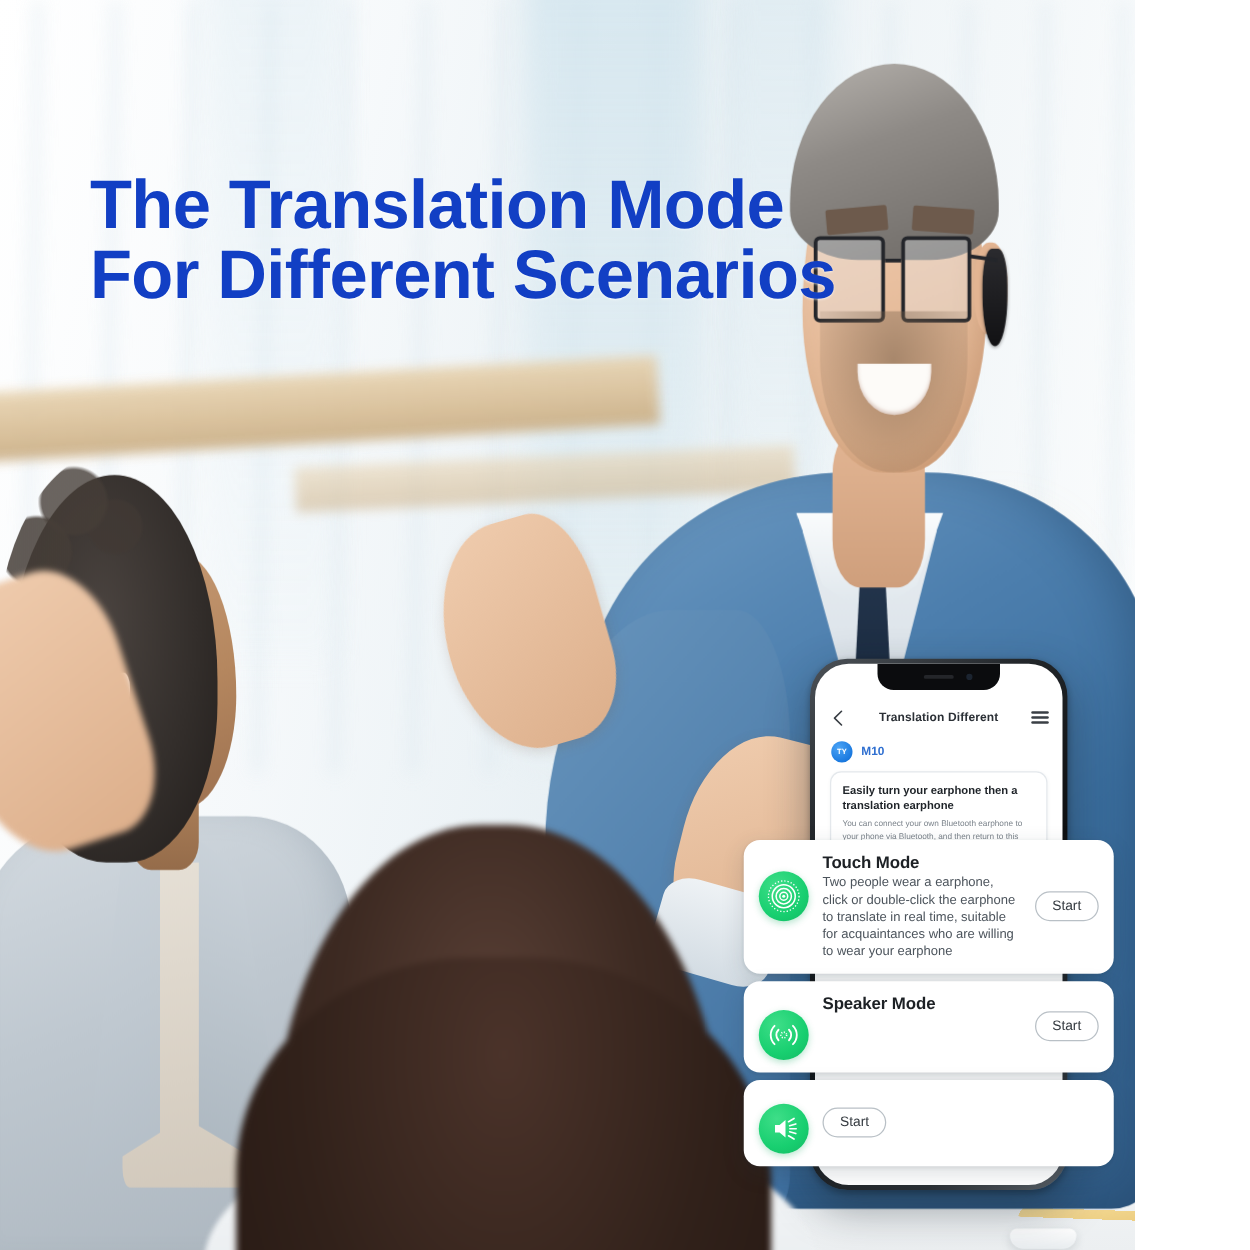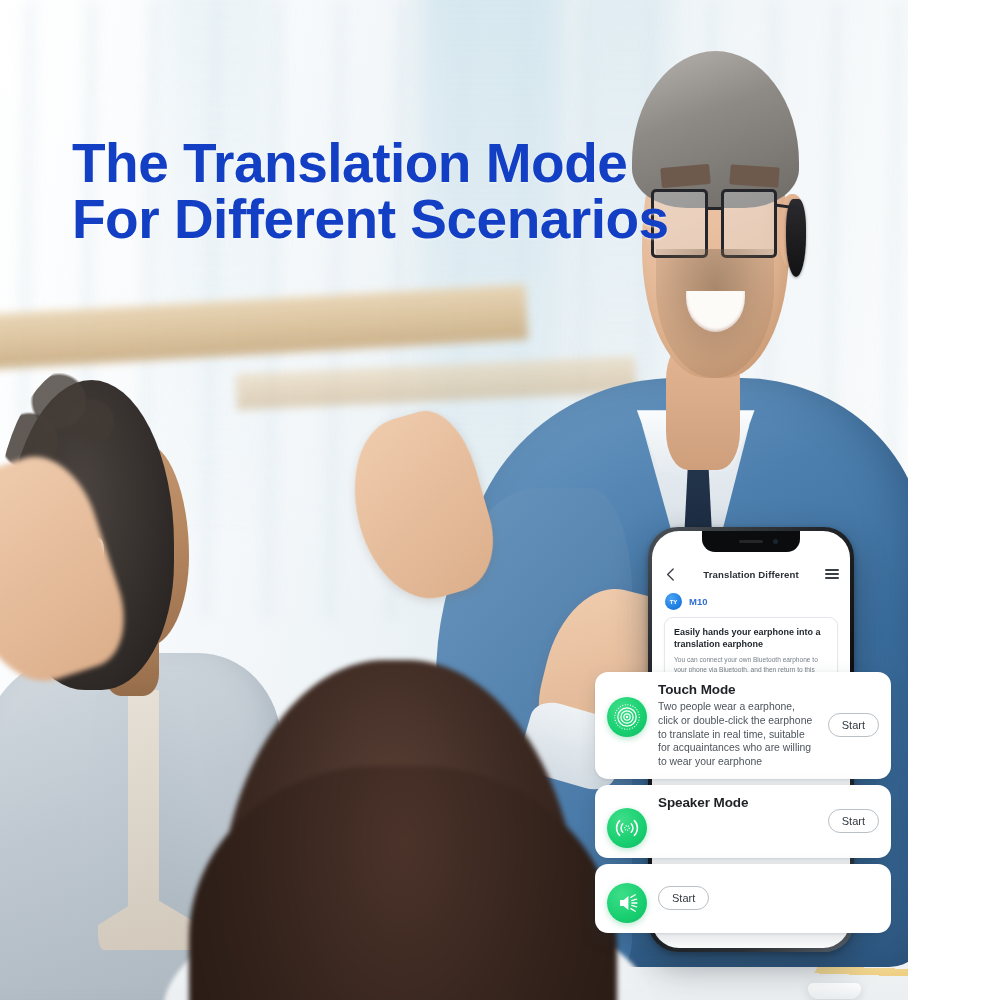--- a/index.html
+++ b/index.html
@@ -563,21 +563,21 @@
             <span></span>
         </div>
       </div>
 
       <div class="device-row">
         <div class="device-avatar">TY</div>
         <div class="device-name">M10</div>
       </div>
 
       <div class="info-card">
-        <div class="info-title">Easily hands your earphone into a translation earphone</div>
+        <div class="info-title">Easily turn your earphone then a translation earphone</div>
         <div class="info-body">You can connect your own Bluetooth earphone to your phone via Bluetooth, and then return to this interface to turn it into a translation earphone.</div>
       </div>
 
     </div>
   </div>
 
   <div class="mode-cards">
 
     <div class="mode-card card-1">
       <div class="mode-icon">

